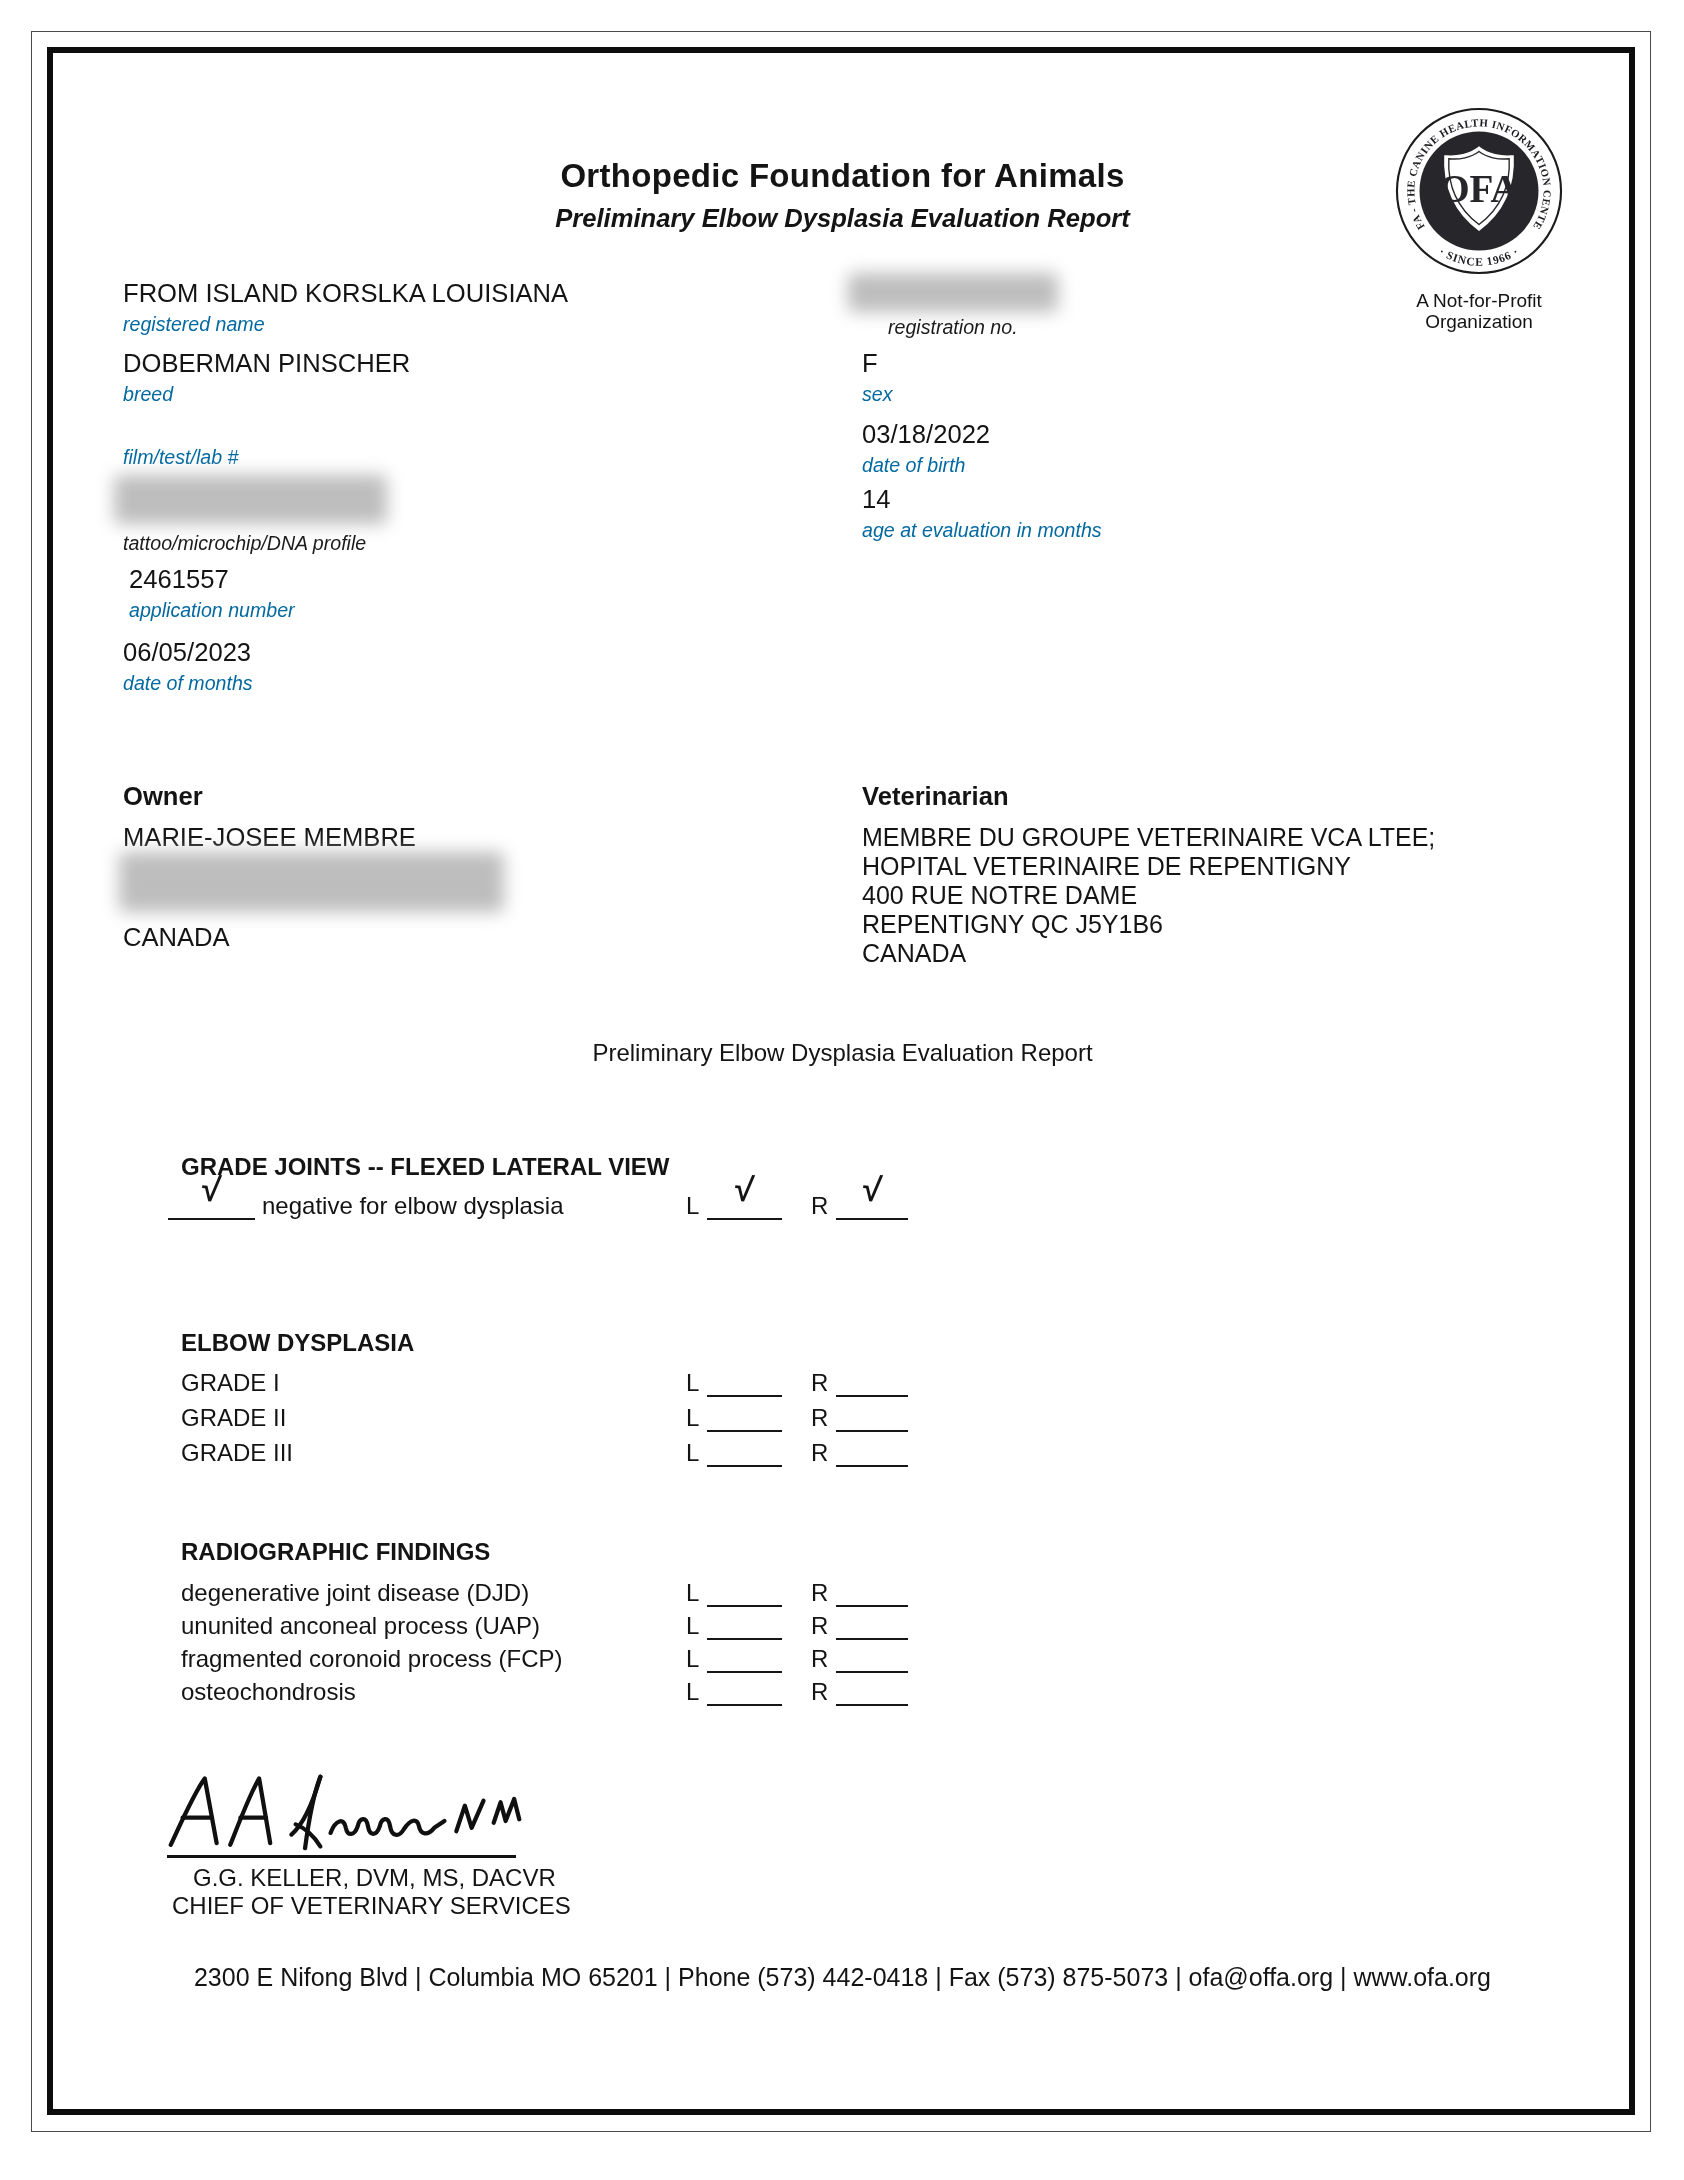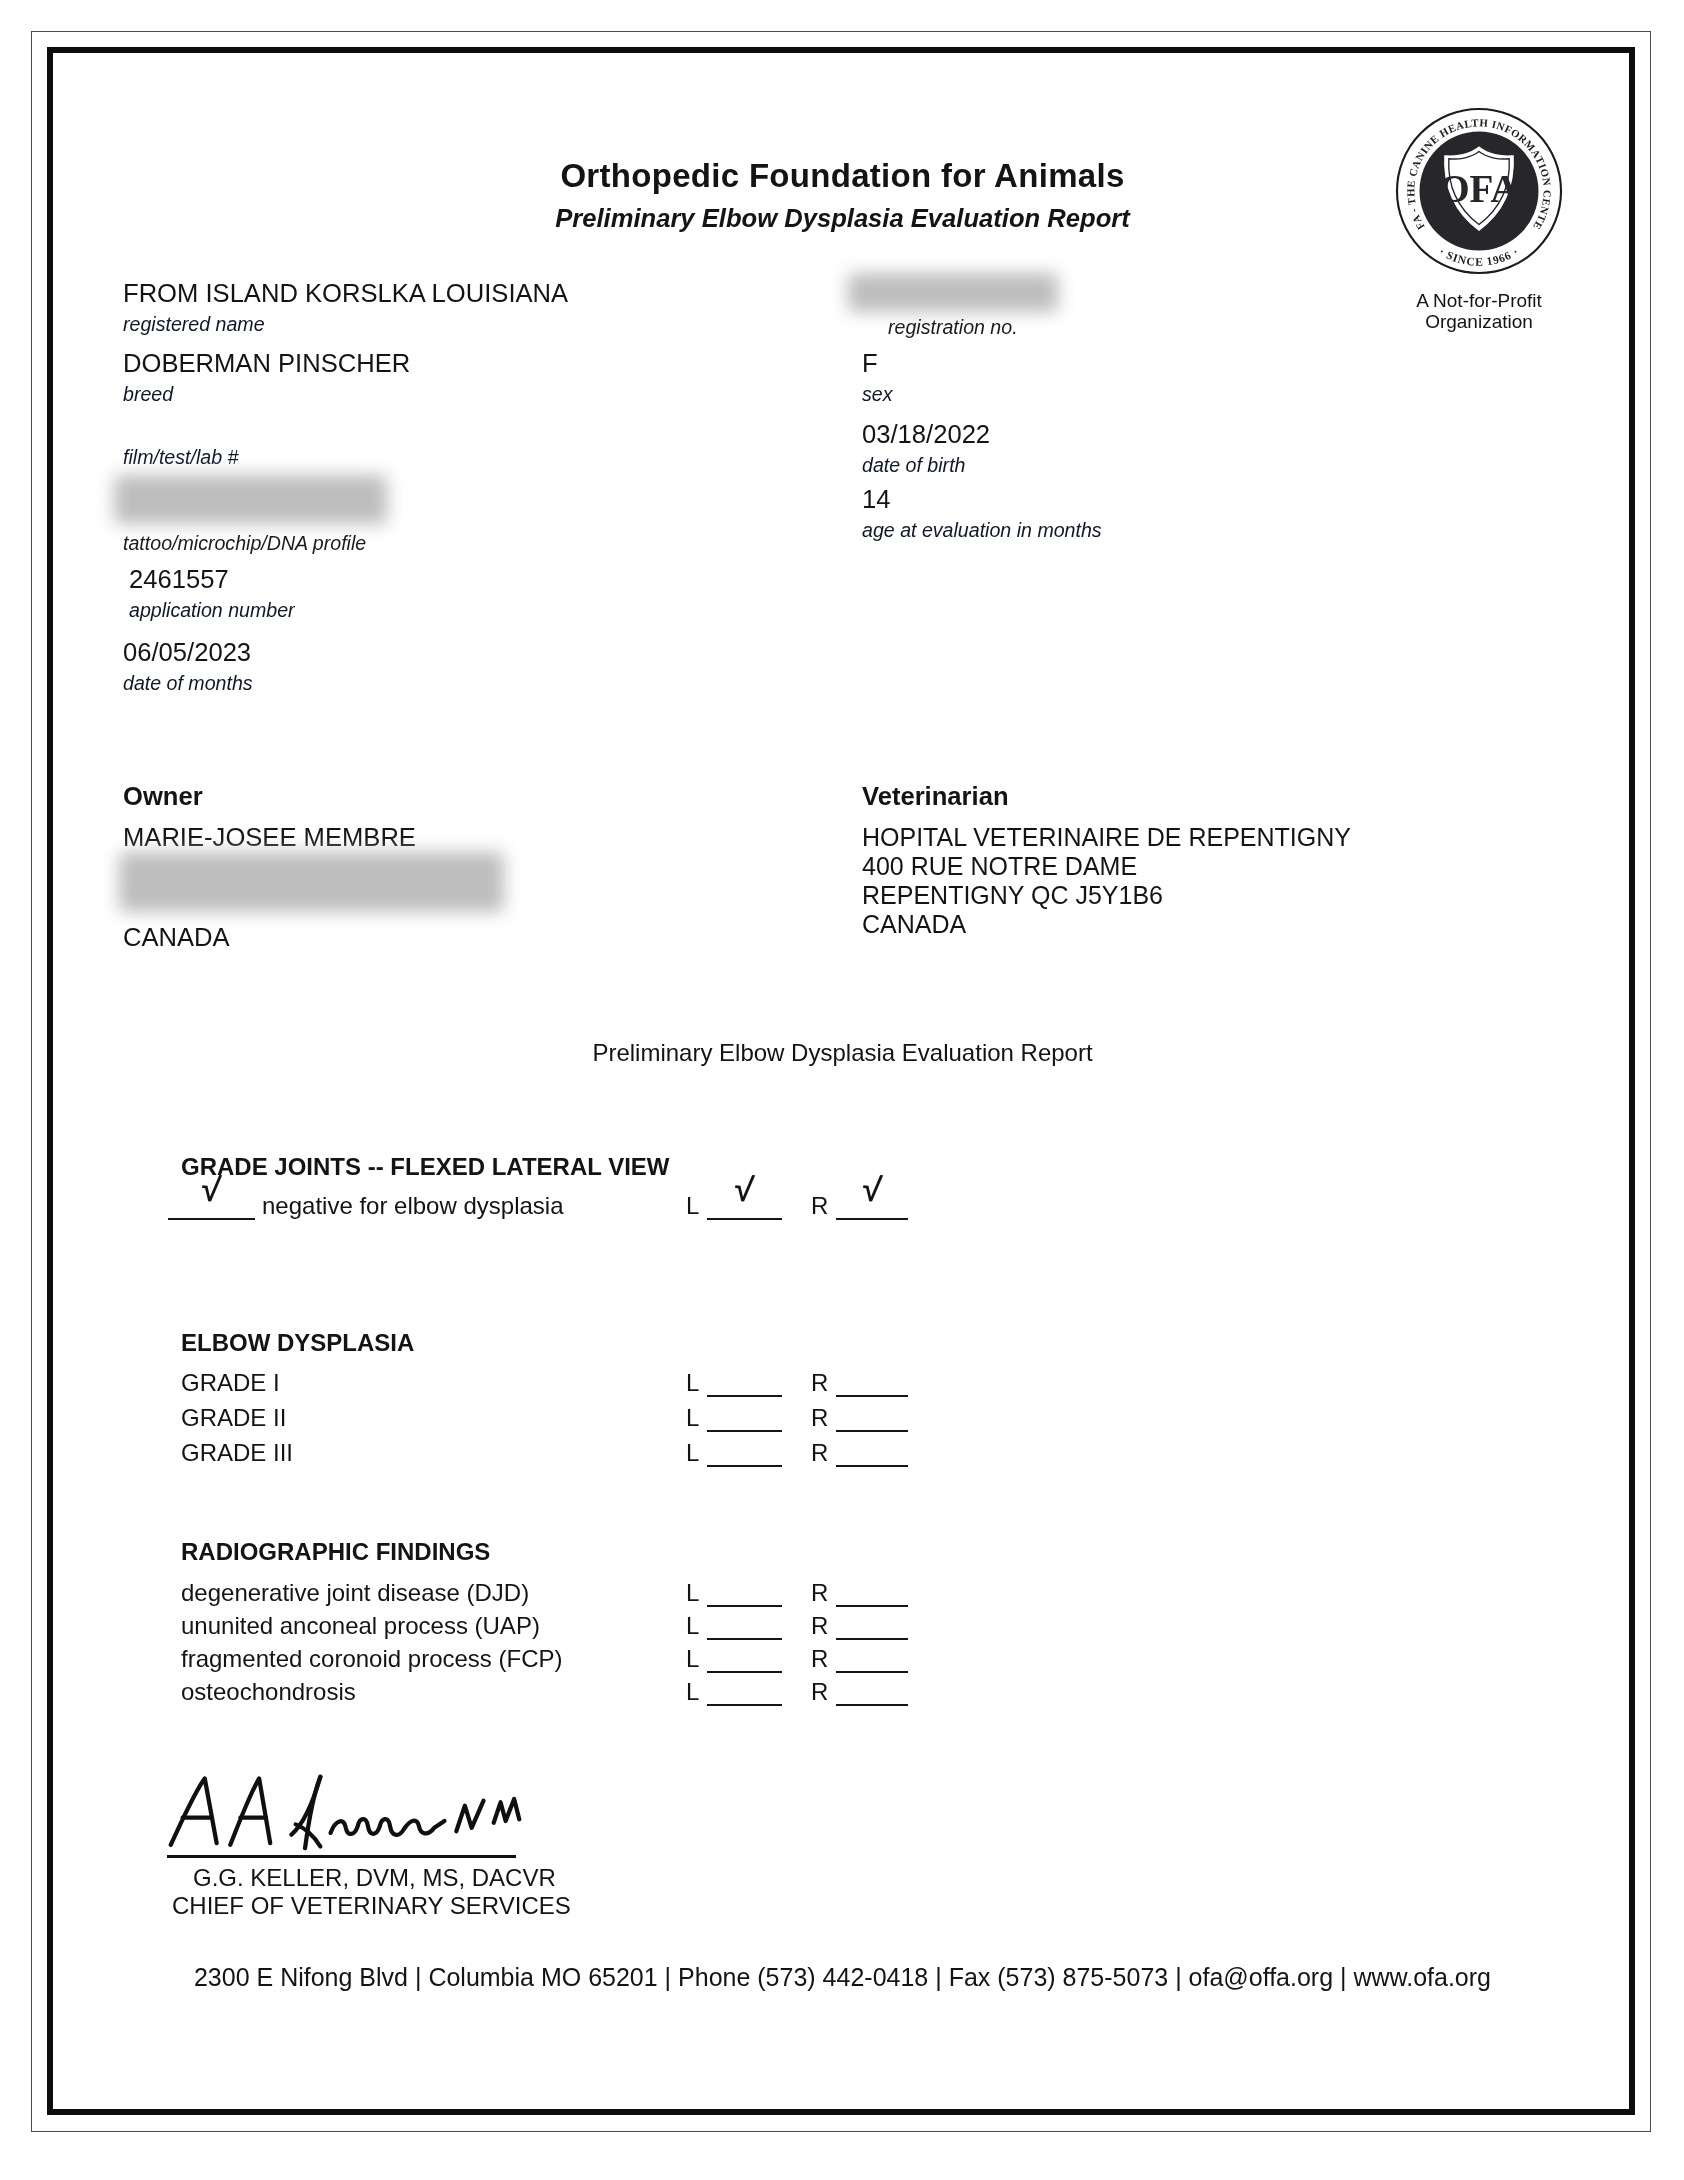--- a/index.html
+++ b/index.html
@@ -15,21 +15,21 @@
                   font-size:33px; font-weight:bold; letter-spacing:0.3px; }
   .doc-subtitle { position:absolute; top:204px; left:53px; width:1579px; text-align:center;
                   font-size:25.6px; font-weight:bold; font-style:italic; }
 
   .logo-wrap   { position:absolute; left:1394px; top:106px; width:170px; height:170px; }
   .logo-tagline{ position:absolute; left:1382px; top:290px; width:194px; text-align:center;
                  font-size:19px; line-height:21px; }
 
   .field { position:absolute; }
   .fval  { font-size:25.6px; line-height:31px; min-height:31px; white-space:nowrap; }
-  .flab  { font-size:19.6px; font-style:italic; line-height:22px; margin-top:4.3px; white-space:nowrap; color:#0f172a; }
+  .flab  { font-size:19.6px; font-style:italic; line-height:22px; margin-top:4.3px; white-space:nowrap; color:#0369a1; }
   .flab-solo { position:absolute; font-size:19.6px; font-style:italic; line-height:22px; white-space:nowrap; color:#1b1b1b; }
 
   .redact { position:absolute; background:#bdbdbd; filter:blur(8.5px); border-radius:4.3px; }
 
   .block-heading { position:absolute; font-size:25.6px; font-weight:bold; white-space:nowrap; }
   .block-line    { font-size:25px; line-height:29px; white-space:nowrap; }
   .owner-name, .owner-country { position:absolute; font-size:25.6px; white-space:nowrap; }
   .vet-lines { position:absolute; }
 
   .report-title { position:absolute; top:1039px; left:53px; width:1579px; text-align:center; font-size:24px; }
@@ -129,20 +129,21 @@
     <div class="flab">age at evaluation in months</div>
   </div>
 
   <div class="block-heading" style="left:123px; top:782px;">Owner</div>
   <div class="owner-name" style="left:123px; top:823px;">MARIE-JOSEE MEMBRE</div>
   <div class="redact" style="left:119px; top:852px; width:385px; height:60px;"></div>
   <div class="owner-country" style="left:123px; top:923px;">CANADA</div>
 
   <div class="block-heading" style="left:862px; top:782px;">Veterinarian</div>
   <div class="vet-lines" style="left:862px; top:823px;">
+    <div class="block-line">MEMBRE DU GROUPE VETERINAIRE VCA LTEE;</div>
     <div class="block-line">HOPITAL VETERINAIRE DE REPENTIGNY</div>
     <div class="block-line">400 RUE NOTRE DAME</div>
     <div class="block-line">REPENTIGNY QC J5Y1B6</div>
     <div class="block-line">CANADA</div>
   </div>
 
   <div class="report-title">Preliminary Elbow Dysplasia Evaluation Report</div>
 
   <div class="sec-heading" style="left:181px; top:1153px;">GRADE JOINTS -- FLEXED LATERAL VIEW</div>
   <div class="form-row" style="left:168px; top:1184px;">

